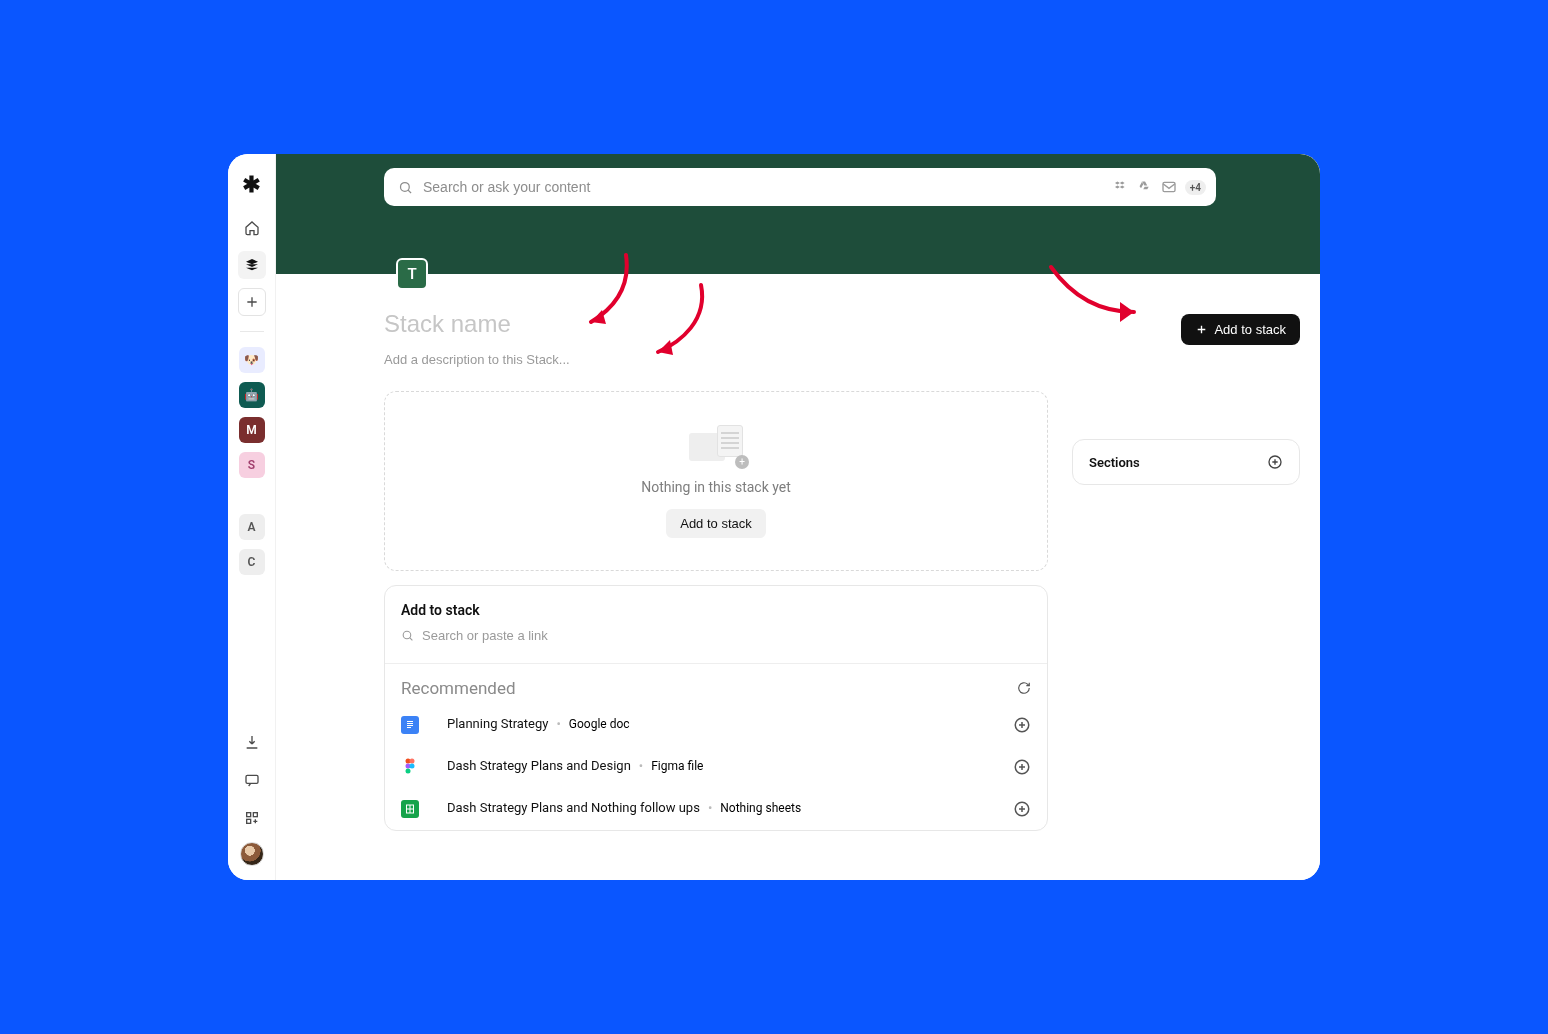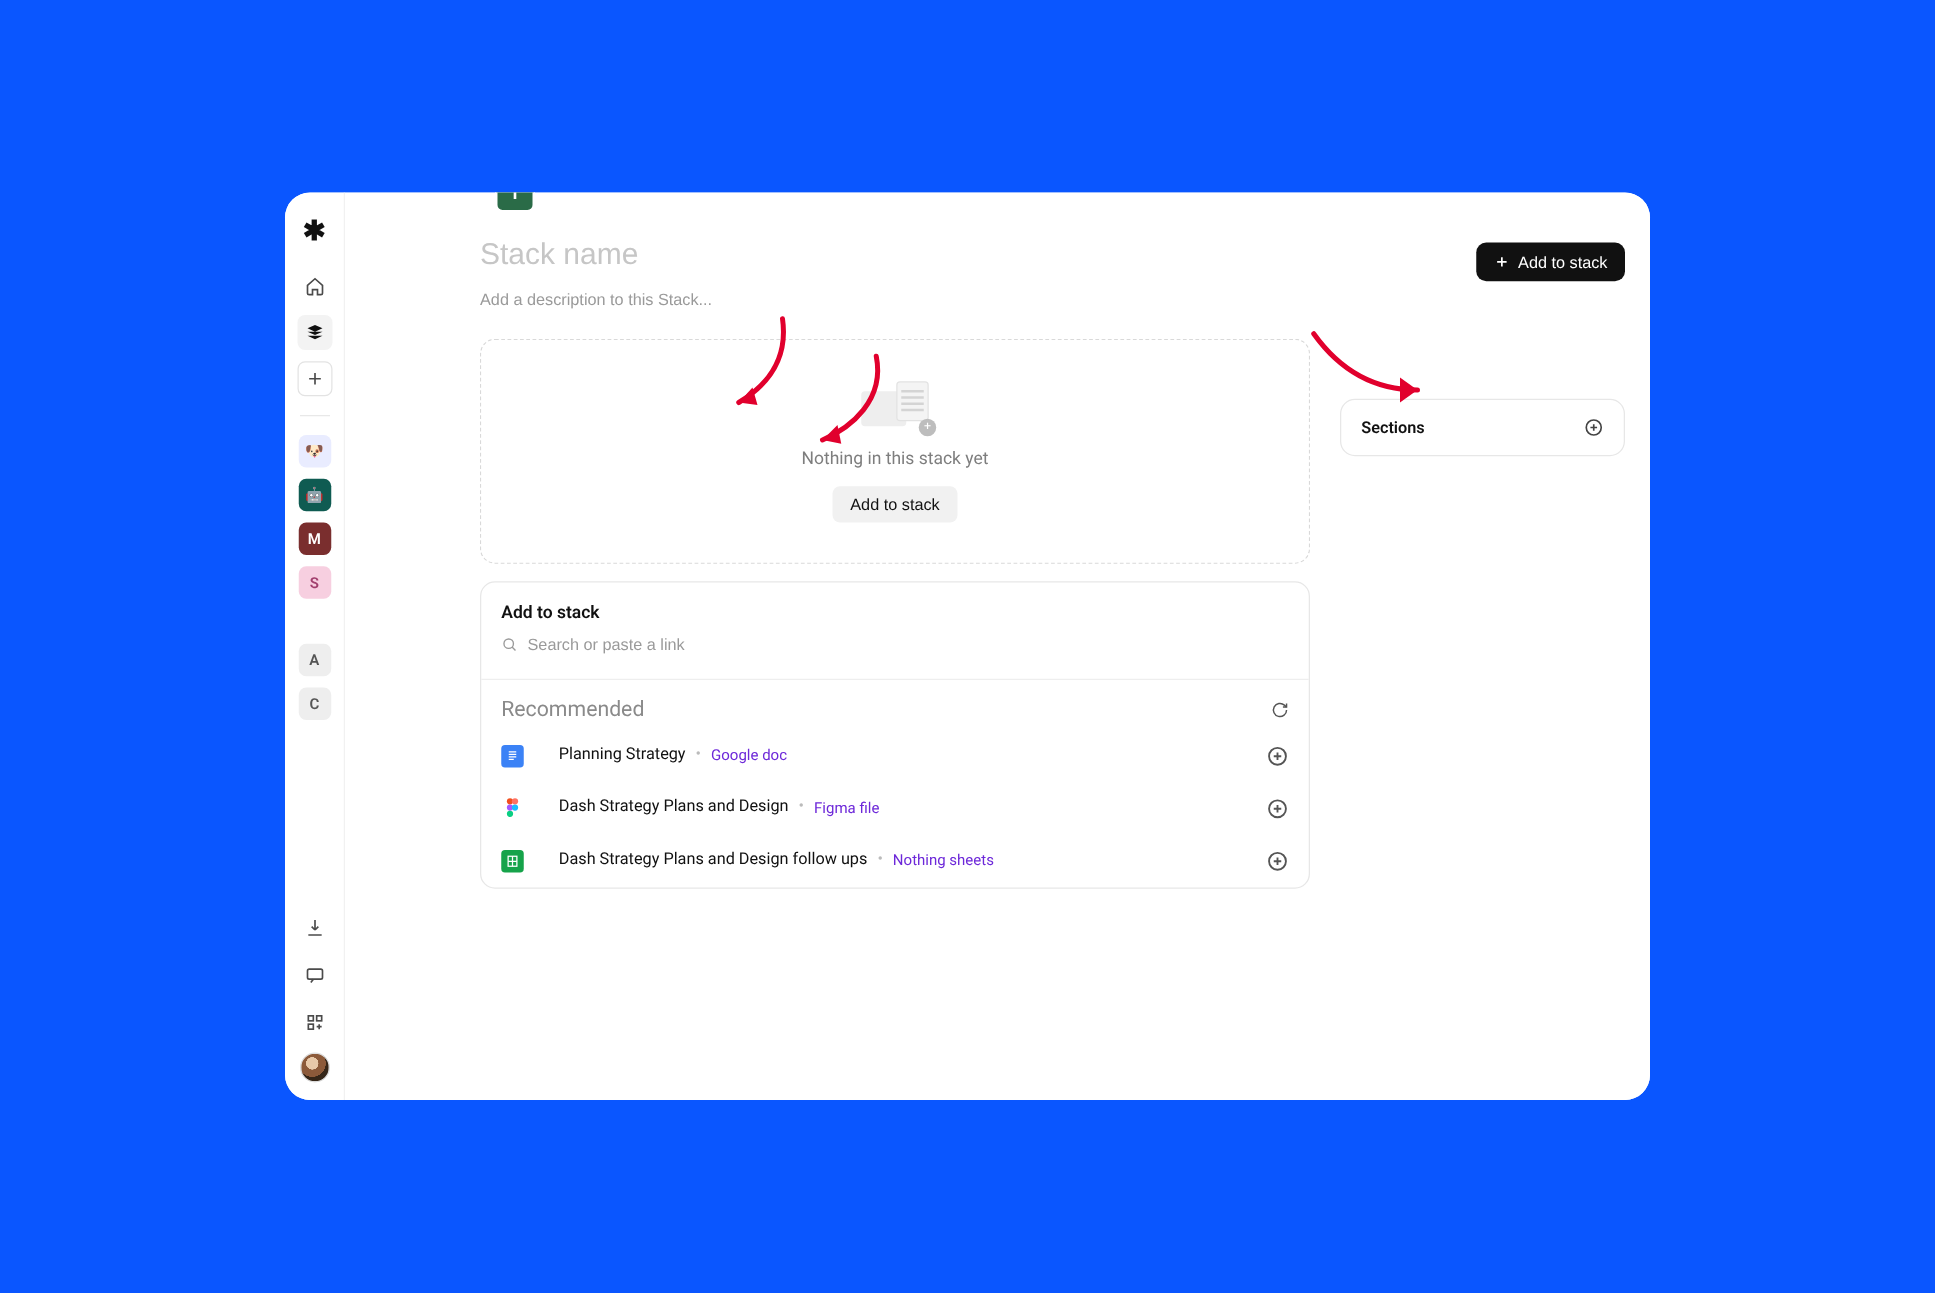--- a/index.html
+++ b/index.html
@@ -150,21 +150,21 @@
   }
   .rec-header svg{width:14px;height:14px;color:#555;cursor:pointer;}
   .rec-item{
     display:flex;align-items:flex-start;gap:28px;padding:12px 16px;cursor:pointer;
   }
   .doc-icon{width:18px;height:18px;border-radius:3px;display:flex;align-items:center;justify-content:center;font-size:10px;color:#fff;flex-shrink:0;}
   .doc-blue{background:#3b82f6;}
   .doc-figma{background:#fff;}
   .doc-green{background:#16a34a;}
   .rec-text{flex:1;font-size:13px;color:#111;display:flex;align-items:center;gap:8px;}
-  .rec-type{color:#6d28d9;font-size:12px;}
+  .rec-type{color:#000000;font-size:12px;}
   .rec-dot{color:#bbb;}
   .rec-add{width:18px;height:18px;color:#555;cursor:pointer;}
   .sections-card{
     border:1px solid #e7e7e7;border-radius:12px;padding:14px 16px;
     display:flex;justify-content:space-between;align-items:center;
   }
   .sections-title{font-size:13px;font-weight:600;color:#111;}
   .sections-card svg{width:16px;height:16px;color:#444;cursor:pointer;}
   
   .arrow{position:absolute;pointer-events:none;}
@@ -220,20 +220,42 @@
             <rect x="14" y="4" width="6" height="6"></rect>
             <rect x="4" y="14" width="6" height="6"></rect>
             <path d="M17 14v6m-3-3h6"></path>
           </svg>
       </div>
       <div class="avatar"></div>
     </div>
   </div>
 
   <div class="main">
+    <div class="banner">
+      <div class="search-bar">
+        <svg width="15" height="15" viewBox="0 0 24 24" fill="none" stroke="#8d8d8d" stroke-width="2">
+            <circle cx="11" cy="11" r="7"></circle>
+            <path d="M21 21l-5-5"></path>
+          </svg>
+        <input type="text" placeholder="Search or ask your content" style="">
+        <div class="search-right">
+          <svg viewBox="0 0 24 24" fill="currentColor">
+              <path d="M6 3l6 4-6 4-6-4 6-4zm12 0l6 4-6 4-6-4 6-4zM6 13l6 4-6 4-6-4 6-4zm12 0l6 4-6 4-6-4 6-4z" transform="scale(0.6) translate(5,3)"></path>
+            </svg>
+          <svg viewBox="0 0 24 24" fill="currentColor">
+              <path d="M8 3h8l6 11h-8L8 3zm-1 2L1 16l4 5 6-11-4-7zm8 12l-4 7h11l4-7H15z" transform="scale(0.55) translate(6,4)"></path>
+            </svg>
+          <svg viewBox="0 0 24 24" fill="none" stroke="currentColor" stroke-width="2">
+              <rect x="3" y="5" width="18" height="14" rx="2"></rect>
+              <path d="M3 7l9 7 9-7"></path>
+            </svg>
+          <span class="badge-count">+4</span>
+        </div>
+      </div>
+    </div>
 
     <div class="content-wrap">
       <div class="stack-avatar">T</div>
 
       <div class="top-row">
         <div class="title-block">
           <input class="stack-title-input" type="text" placeholder="Stack name" style="">
           <input class="stack-desc-input" type="text" placeholder="Add a description to this Stack..." style="">
         </div>
         <button class="add-to-stack-btn">
@@ -324,21 +346,21 @@
             </div>
 
             <div class="rec-item">
               <div class="doc-icon doc-green">
                 <svg width="10" height="12" viewBox="0 0 10 12" fill="#fff">
                     <rect x="1.5" y="2" width="7" height="8" fill="none" stroke="#fff" stroke-width="1"></rect>
                     <path d="M5 2v8M1.5 6h7" stroke="#fff" stroke-width="1"></path>
                   </svg>
               </div>
               <div class="rec-text">
-                <span>Dash Strategy Plans and Design follow ups</span>
+                <span>Dash Strategy Plans and Nothing follow ups</span>
                 <span class="rec-dot">•</span>
                 <span class="rec-type">Nothing sheets</span>
               </div>
               <svg class="rec-add" viewBox="0 0 24 24" fill="none" stroke="currentColor" stroke-width="2">
                   <circle cx="12" cy="12" r="9"></circle>
                   <path d="M12 8v8M8 12h8"></path>
                 </svg>
             </div>
           </div>
         </div>

